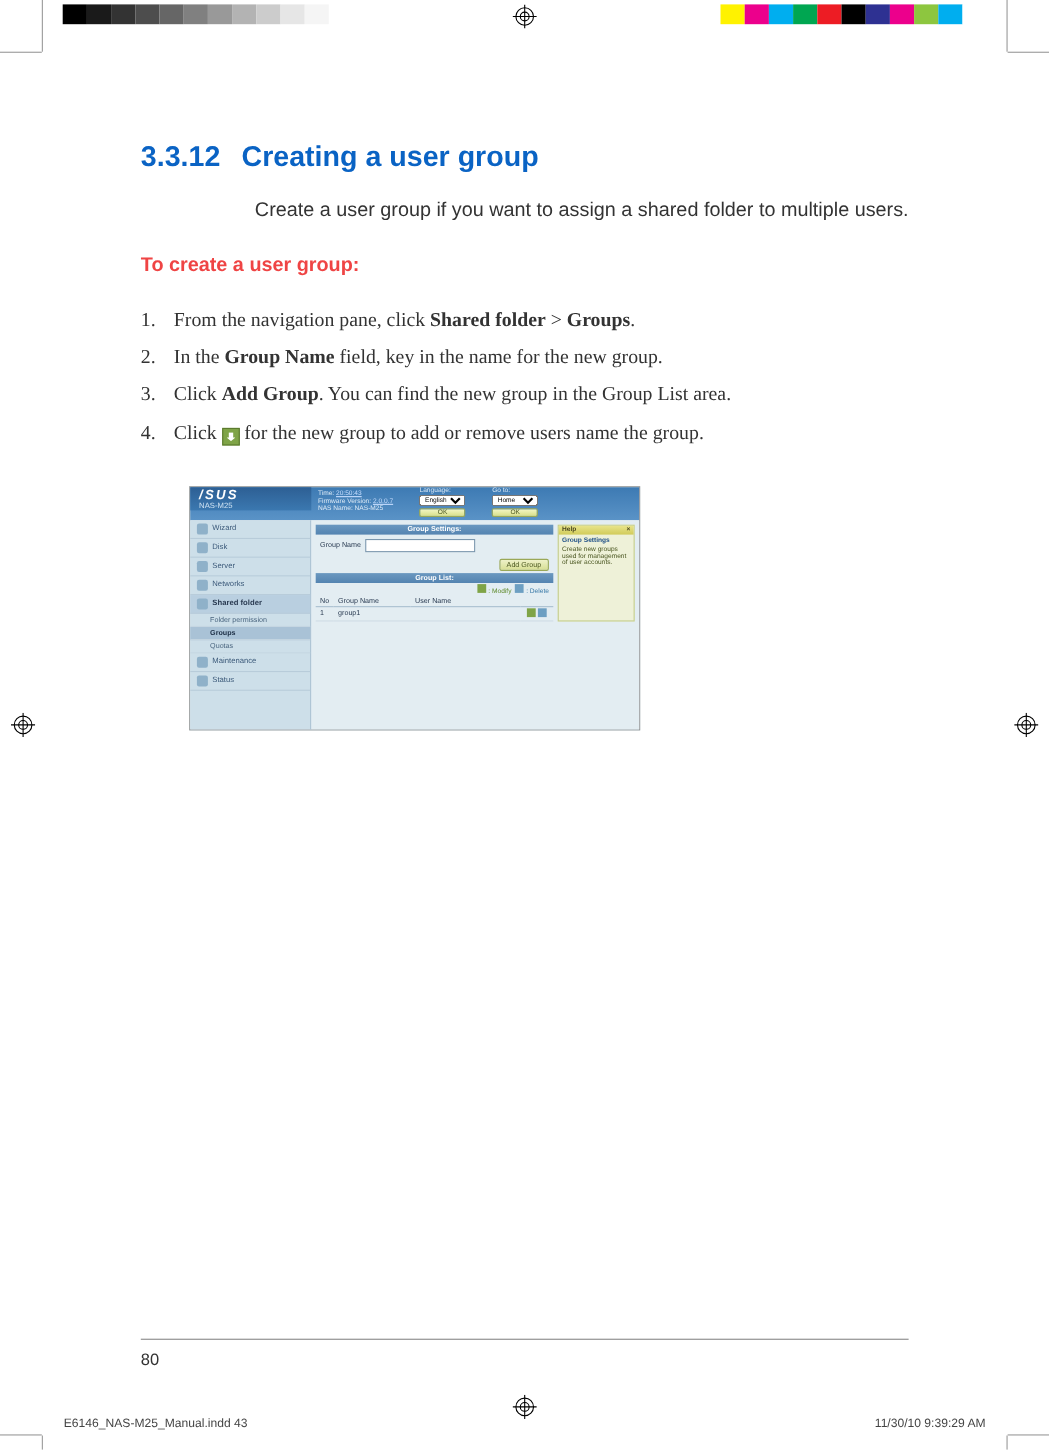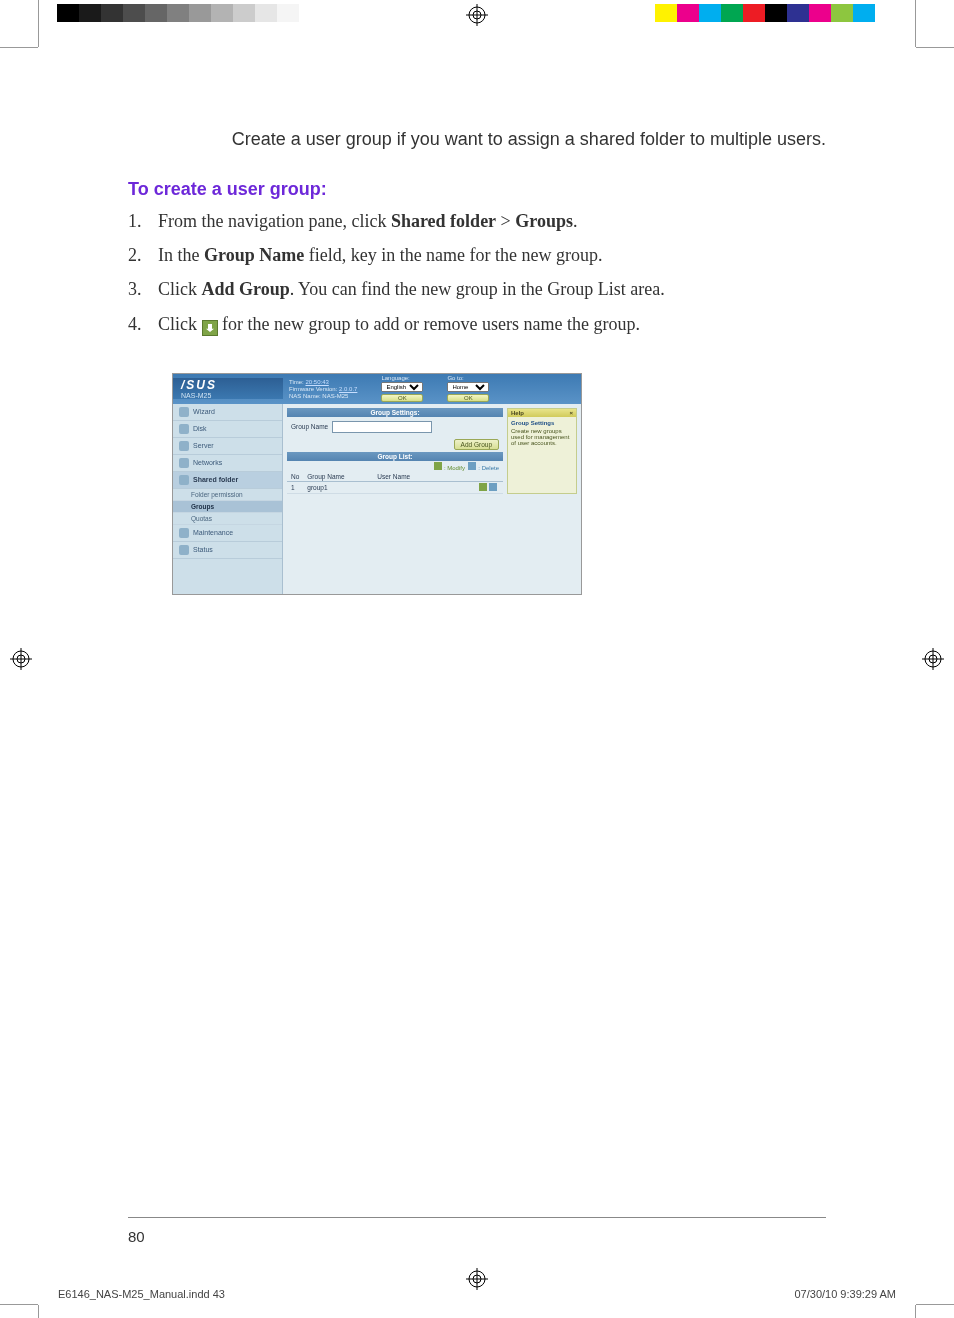--- a/index.html
+++ b/index.html
@@ -32,32 +32,32 @@
   .crop-br-v { bottom: 0; right: 38px; width: 1px; height: 13px; }
 
   
   .page { position: absolute; top: 47px; left: 38px; right: 38px; bottom: 13px; padding: 80px 90px 40px 90px; }
 
   h1.section { color: #0a63c4; font-size: 26px; font-weight: bold; margin-bottom: 20px; }
   h1.section .secno { margin-right: 12px; }
 
   p.lead { font-size: 18px; color: #333; margin-bottom: 28px; line-height: 1.35; text-align: right; }
 
-  .sub { font-size: 18px; font-weight: bold; color: #6d28d9; margin-bottom: 8px; }
+  .sub { font-size: 18px; font-weight: bold; color: #ef4444; margin-bottom: 26px; }
 
   ol.steps { list-style: none; counter-reset: s; font-size: 18px; color: #333; }
   ol.steps li { counter-increment: s; margin-bottom: 8px; padding-left: 30px; position: relative; line-height: 1.45; font-family: Liberation Serif, serif; }
   ol.steps li::before { content: counter(s) "."; position: absolute; left: 0; }
   .b { font-weight: bold; }
   .modify-icon-inline { display:inline-flex; width:16px; height:16px; background:#7fa447; vertical-align: -2px; border:1px solid #5b7a2e; align-items:center; justify-content:center; }
   .modify-icon-inline::after { content:""; width:8px; height:8px; background:#fff; clip-path: polygon(50% 0,100% 40%,75% 40%,75% 100%,25% 100%,25% 40%,0 40%); transform: rotate(180deg);}
 
   
   .shot { margin: 36px 0 0 44px; width: 410px; border:1px solid #999; background:#cfe1ea; font-size:8px; color:#2a3b52; font-family: Verdana, Arial, sans-serif; }
-  .shot .topbar { background: linear-gradient(#3d7ab3,#5a93c7); height:30px; display:flex; align-items:center; }
+  .shot .topbar { background: linear-gradient(#3d7ab3,#5a93c7); height:30px; display:flex; align-items:flex-start; }
   .shot .brand { background:linear-gradient(#2d5f94,#3b78b0); width:110px; color:#fff; display:flex; flex-direction:column; justify-content:center; padding-left:8px;}
   .shot .brand .logo { font-weight:bold; letter-spacing:2px; font-size:12px; font-style:italic;}
   .shot .brand .sub { font-size:7px; font-weight:normal; color:#cfe3f3; margin:0;}
   .shot .topinfo { flex:1; display:flex; gap:24px; align-items:center; color:#dbe9f6; padding:0 6px;}
   .shot .topinfo .col { display:flex; flex-direction:column; gap:1px; font-size:6px;}
   .shot .topinfo a { color:#c7deff; text-decoration:underline;}
   .shot .topinfo select { font-size:6px; height:10px; width:42px;}
   .shot .okbtn { display:inline-block; background:linear-gradient(#f3f6c5,#d8e08a); border:1px solid #9aa857; color:#4a5620; padding:0 4px; font-size:6px; border-radius:2px; margin-top:1px; text-align:center;}
   .shot .body { display:flex; background:#d6e3ec; min-height:190px;}
   .shot .nav { width:110px; background:#cddfe9; border-right:1px solid #a9bfd0;}
@@ -162,20 +162,24 @@
 <div class="crop crop-tl-v"></div>
 <div class="crop crop-tr-h"></div>
 <div class="crop crop-tr-v"></div>
 <div class="crop crop-bl-h"></div>
 <div class="crop crop-bl-v"></div>
 <div class="crop crop-br-h"></div>
 <div class="crop crop-br-v"></div>
 
 <div class="page">
 
+  <h1 class="section">
+    <span class="secno">3.3.12</span>
+    <span>Creating a user group</span>
+  </h1>
 
   <p class="lead">Create a user group if you want to assign a shared folder to multiple users.</p>
 
   <div class="sub">To create a user group:</div>
 
   <ol class="steps">
     <li>
       <span>From the navigation pane, click </span><span class="b">Shared folder</span><span> &gt; </span><span class="b">Groups</span><span>.</span>
     </li>
     <li>
@@ -297,14 +301,14 @@
     </div>
   </div>
 
   <div class="pgfooter">
     <span>80</span>
   </div>
 </div>
 
 <div class="indd">
   <span>E6146_NAS-M25_Manual.indd   43</span>
-  <span>07/30/10   9:39:29 AM</span>
+  <span>11/30/10   9:39:29 AM</span>
 </div>
 
 </body></html>

